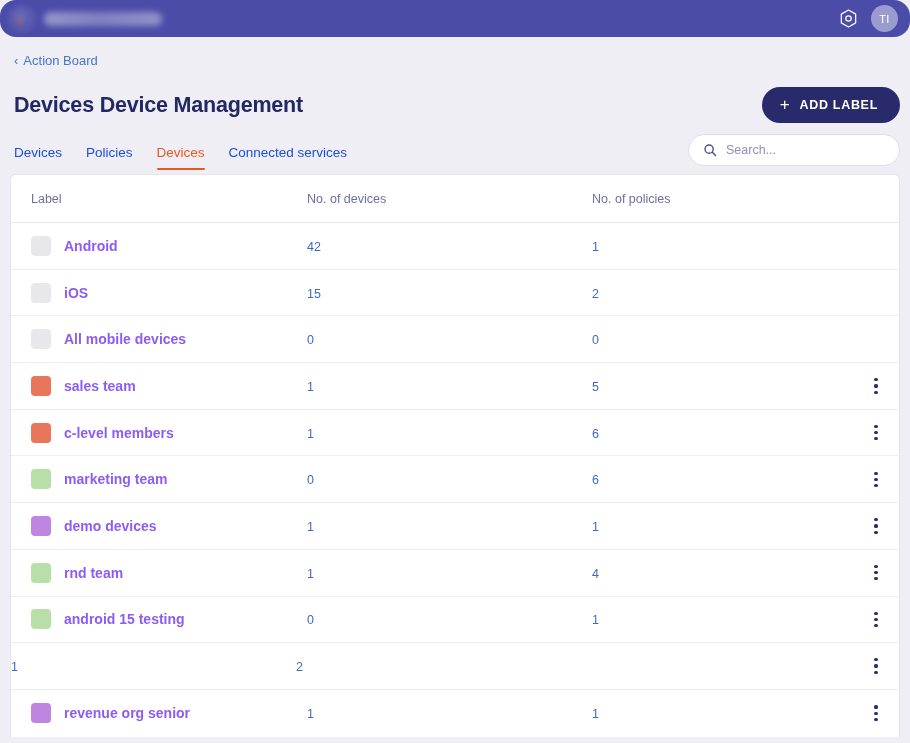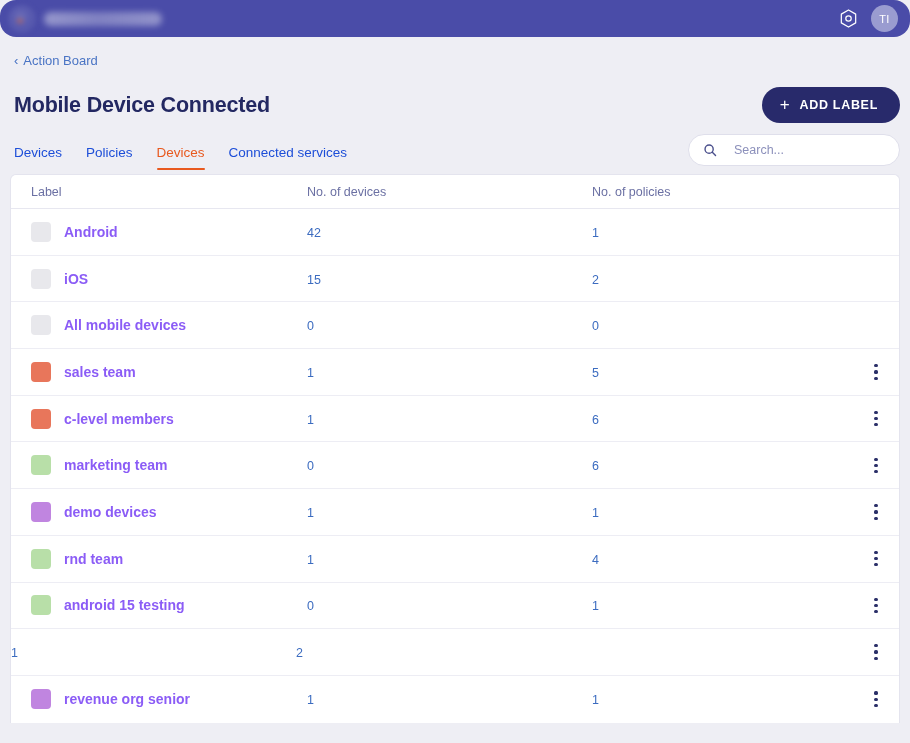--- a/index.html
+++ b/index.html
@@ -156,21 +156,21 @@
     position: absolute;
     left: 0; right: 0; bottom: 0;
     height: 2.5px;
     background: #e8591f;
     border-radius: 2px;
   }
 
   .search-box {
     display: flex;
     align-items: center;
-    gap: 17px;
+    gap: 9px;
     background: #ffffff;
     border: 1px solid #dfdfeb;
     border-radius: 20px;
     height: 32px;
     width: 212px;
     padding: 0 14px;
     margin-bottom: 6px;
   }
   .search-box input {
     border: none;
@@ -188,21 +188,21 @@
     background: #ffffff;
     border: 1px solid #e4e4ee;
     border-bottom: none;
     border-radius: 6px 6px 0 0;
     margin-top: 4px;
     overflow: hidden;
   }
   .thead {
     display: flex;
     align-items: center;
-    height: 34px;
+    height: 48px;
     border-bottom: 1px solid #e7e7f0;
     font-size: 12.5px;
     color: #6b70a3;
   }
   .row {
     display: flex;
     align-items: center;
     height: 46.7px;
     border-bottom: 1px solid #ededf4;
   }
@@ -268,21 +268,21 @@
 </div>
 
 <div class="page">
 
   <div class="breadcrumb">
     <span class="chev">‹</span>
     <span>Action Board</span>
   </div>
 
   <div class="title-row">
-    <div class="page-title">Mobile Device Connected</div>
+    <div class="page-title">Devices Device Management</div>
     <button class="add-btn">
       <span class="plus">+</span>
       <span>ADD LABEL</span>
     </button>
   </div>
 
   <div class="tabs-row">
     <div class="tabs">
       <div class="tab">Devices</div>
       <div class="tab">Policies</div>

